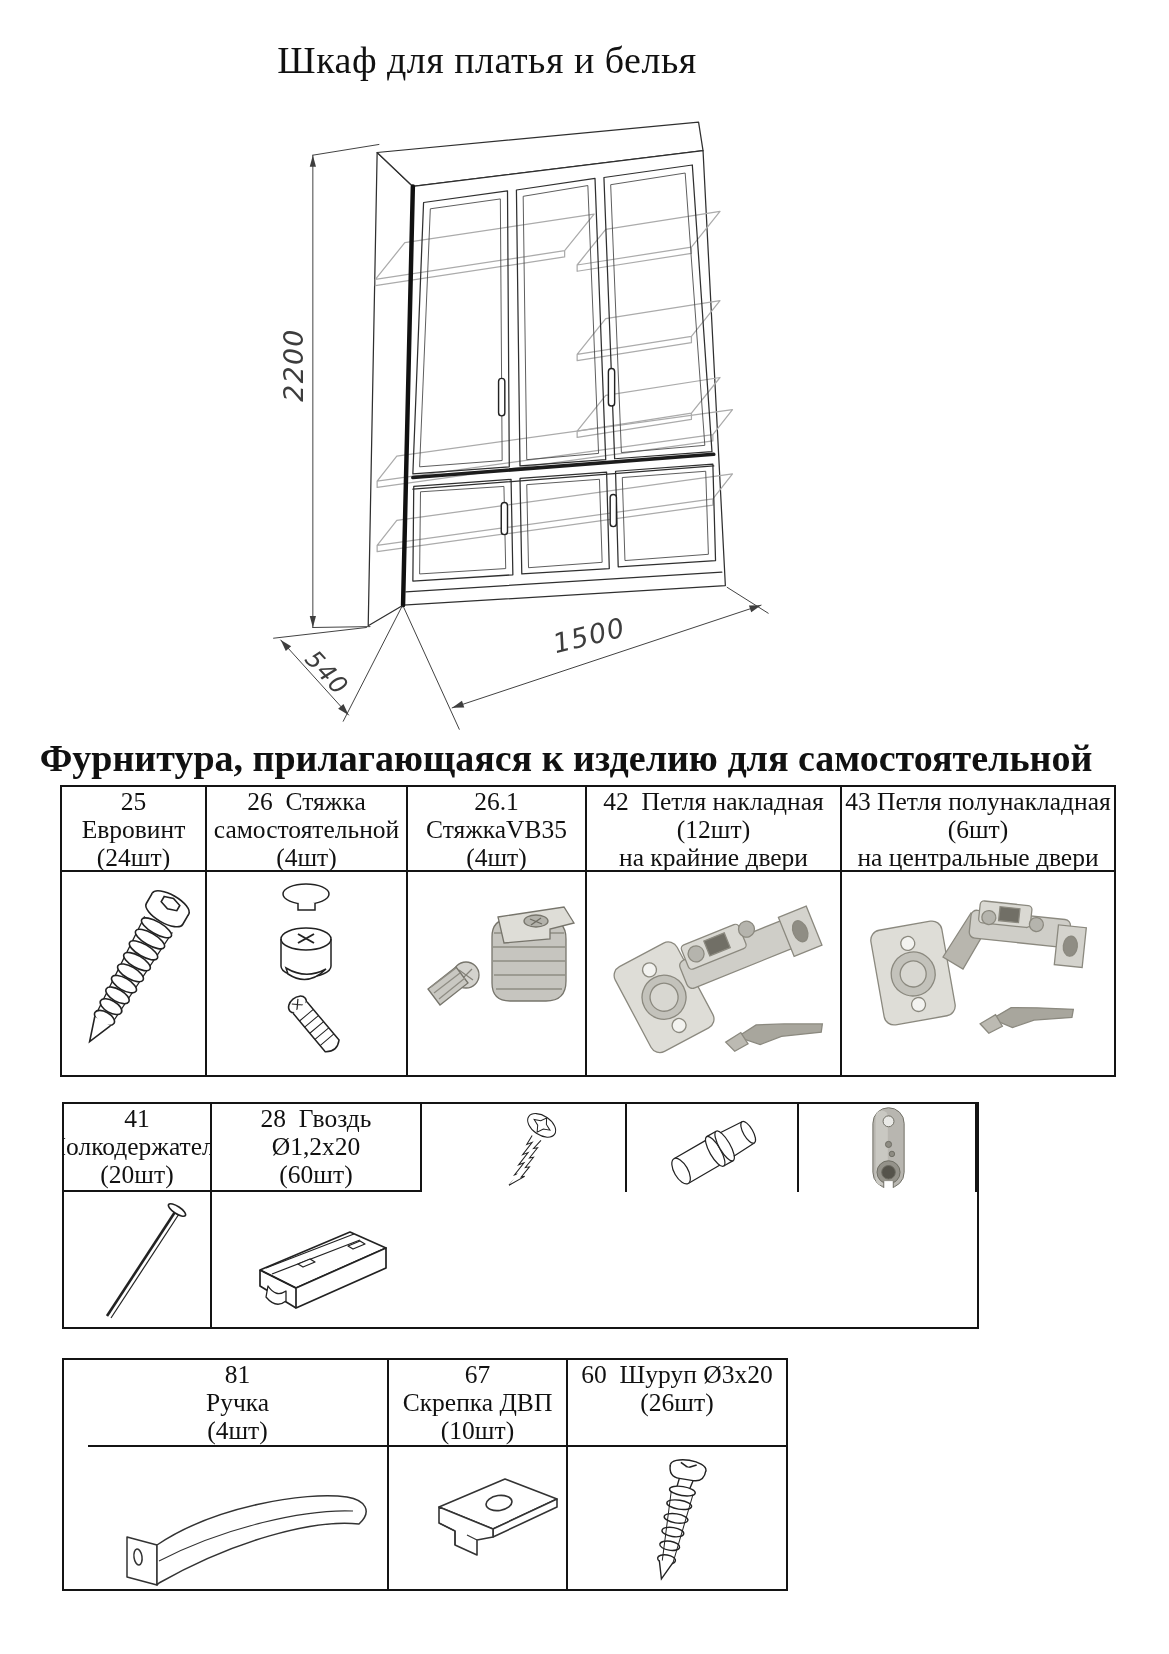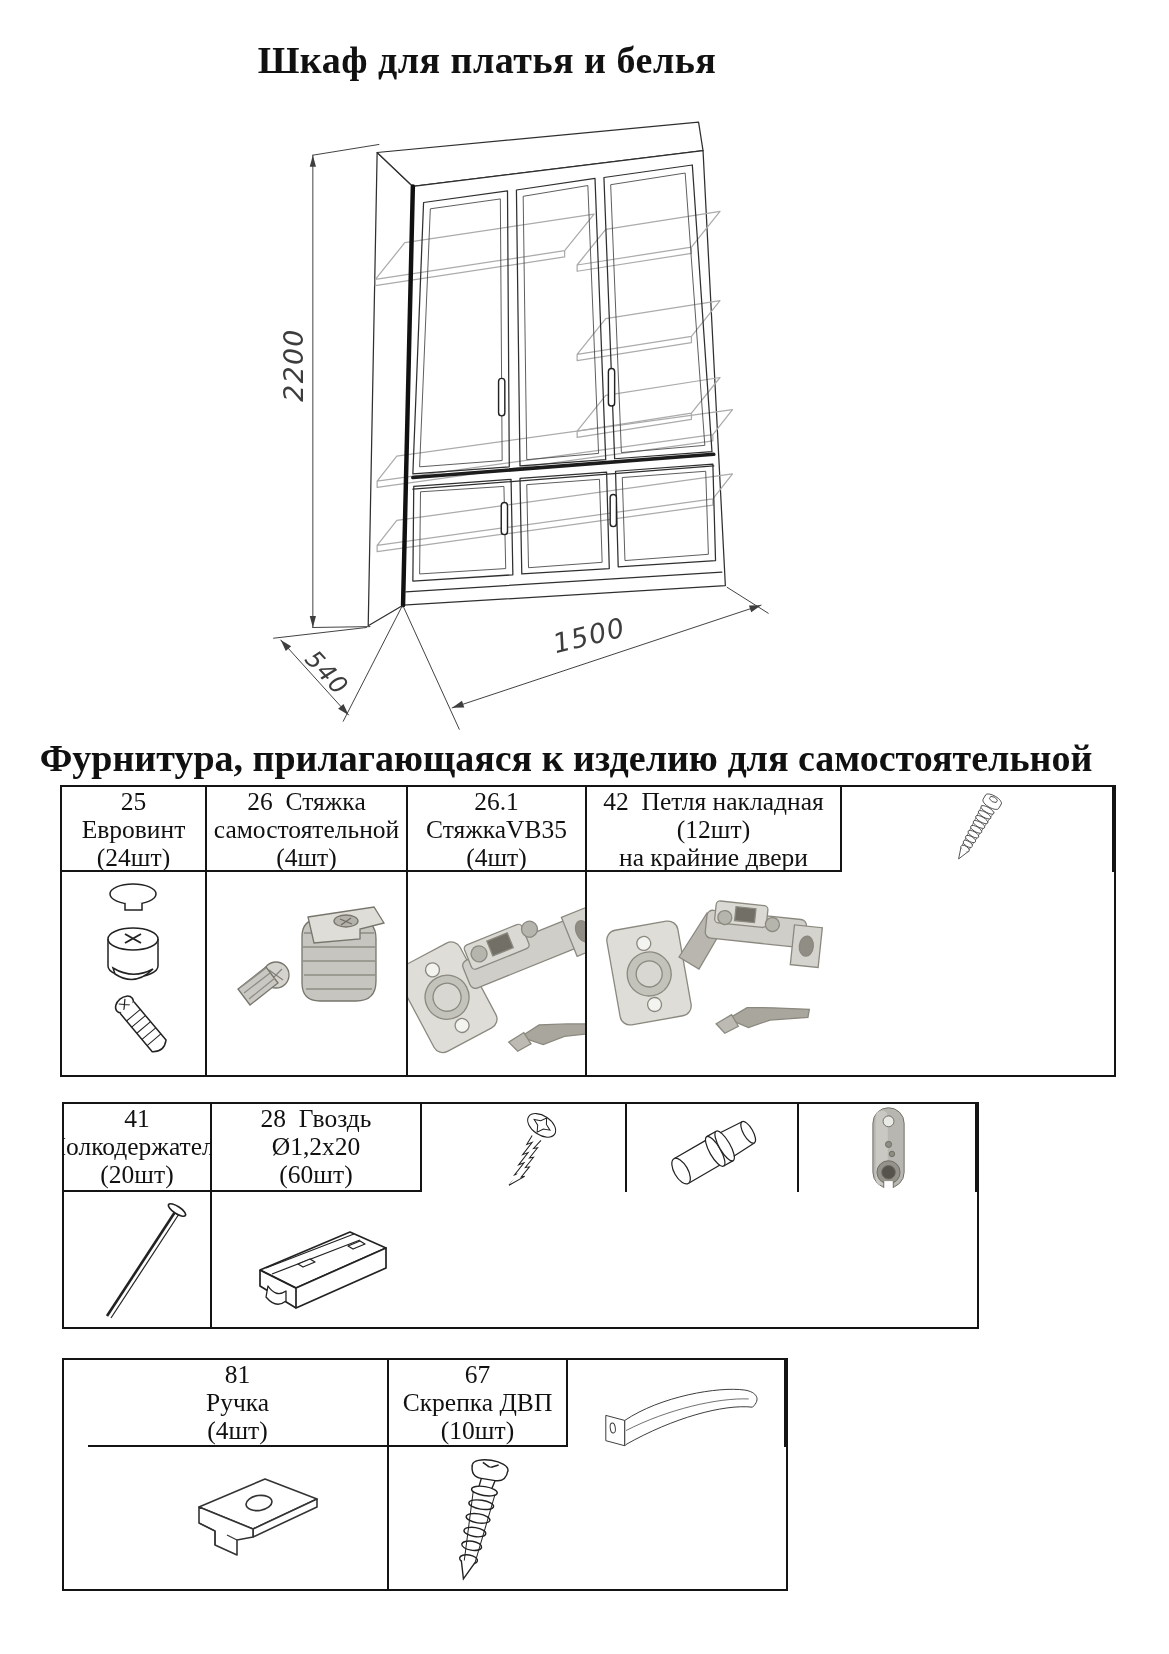--- a/index.html
+++ b/index.html
@@ -1,19 +1,19 @@
 <!DOCTYPE html>
 <html><head>
 <meta charset="utf-8">
 <style>
   html,body{margin:0;padding:0;background:#888;}
   #page{position:relative;width:1169px;height:1654px;background:#ffffff;overflow:hidden;
         font-family:"Liberation Serif", serif;color:#111;}
   .title{position:absolute;top:38px;left:0;width:974px;text-align:center;
-         font-size:38px;font-weight:bold;letter-spacing:.5px;}
+         font-size:38px;font-weight:normal;letter-spacing:.5px;}
   .subtitle{position:absolute;top:736px;left:0;width:1132px;text-align:center;
             font-size:38px;font-weight:bold;}
   .tbl{position:absolute;display:grid;border:2.2px solid #141414;background:#fff;}
   .cell{border-right:2.2px solid #141414;display:flex;flex-direction:column;
         align-items:center;justify-content:flex-start;padding-top:1px;
         font-size:25.5px;line-height:28.2px;text-align:center;overflow:hidden;}
   .cell.last{border-right:none;}
   .cell.head{border-bottom:2.6px solid #141414;}
   .cell.img{justify-content:center;}
   .cell .ln{display:block;white-space:pre;}
@@ -113,20 +113,25 @@
     <div class="cell head">
       <span class="ln">26.1</span>
         <span class="ln">СтяжкаVB35</span>
         <span class="ln">(4шт)</span>
     </div>
     <div class="cell head">
       <span class="ln">42  Петля накладная</span>
         <span class="ln">(12шт)</span>
         <span class="ln">на крайние двери</span>
     </div>
+    <div class="cell head last">
+      <span class="ln">43 Петля полунакладная</span>
+        <span class="ln">(6шт)</span>
+        <span class="ln">на центральные двери</span>
+    </div>
 
     <div class="cell img">
       <svg width="135" height="195" viewBox="0 0 135 195">
         <g transform="rotate(30 65 95)" stroke="#222" fill="#fff" stroke-width="1.6">
           <ellipse cx="65" cy="16" rx="21" ry="8.5"></ellipse>
           <path d="M44,16 L44,28 A21,8.5 0 0 0 86,28 L86,16"></path>
           <polygon points="56,13 65,10 74,13 74,19 65,22 56,19"></polygon>
           <path d="M49,40 L56,152 M81,40 L74,152" stroke-width="1.2"></path>
           <ellipse cx="65" cy="44" rx="17" ry="6"></ellipse>
             <ellipse cx="65" cy="57" rx="16.5" ry="6"></ellipse>
@@ -309,20 +314,25 @@
     <div class="cell head">
       <span class="ln">81</span>
         <span class="ln">Ручка</span>
         <span class="ln">(4шт)</span>
     </div>
     <div class="cell head">
       <span class="ln">67</span>
         <span class="ln">Скрепка ДВП</span>
         <span class="ln">(10шт)</span>
     </div>
+    <div class="cell head last">
+      <span class="ln">60  Шуруп Ø3x20</span>
+        <span class="ln">(26шт)</span>
+        <span class="ln"></span>
+    </div>
 
     <div class="cell img">
       <svg width="290" height="136" viewBox="0 0 290 136">
         <g stroke="#333" fill="#fff" stroke-width="1.5" stroke-linejoin="round">
           <polygon points="34,86 34,126 64,134 64,94"></polygon>
           <ellipse cx="45" cy="106" rx="4" ry="8" transform="rotate(-8 45 106)"></ellipse>
           <path d="M64,94 C120,56 212,40 254,46 C272,49 280,60 266,73 C220,68 140,90 66,132 L64,134 Z"></path>
           <path d="M66,110 C132,76 212,58 260,60" stroke-width="1.1"></path>
         </g>
       </svg>

